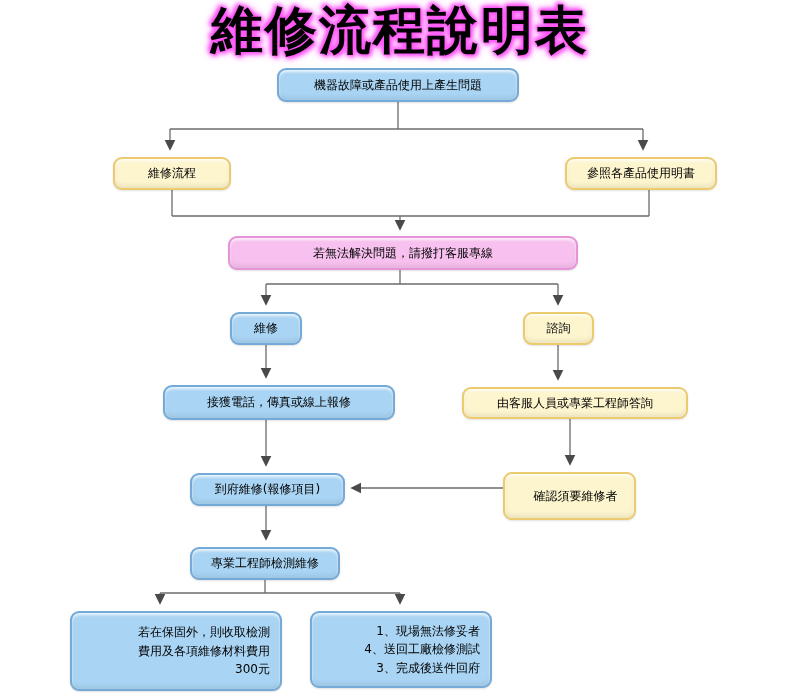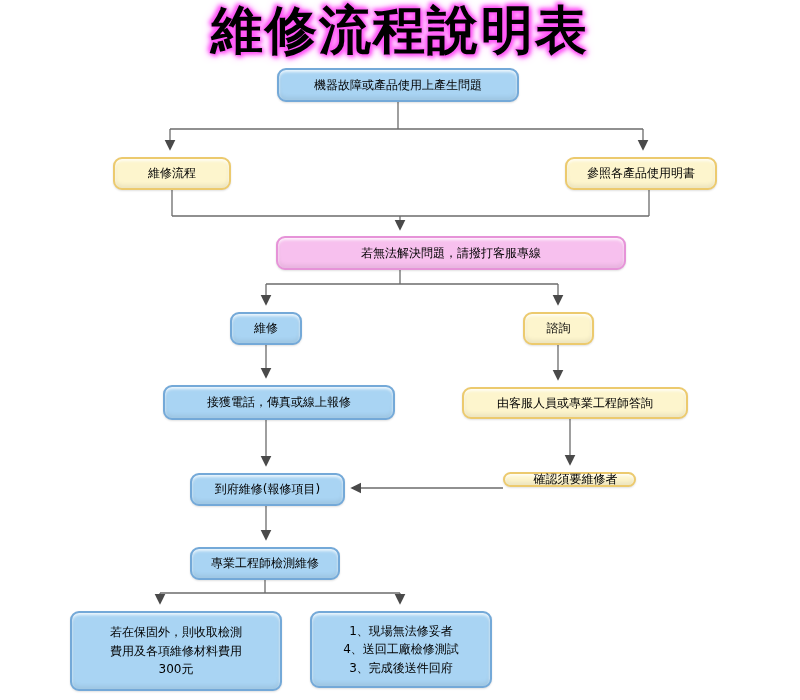--- a/index.html
+++ b/index.html
@@ -18,21 +18,21 @@
   .node{
     position:absolute;display:flex;align-items:center;justify-content:center;
     font-size:12px;color:#000;border-radius:9px;box-sizing:border-box;
     box-shadow:inset 0 2px 3px rgba(255,255,255,.8), inset 0 -3px 4px rgba(0,0,0,.07),
                0 1px 2px rgba(0,0,0,.12);
     text-align:center;line-height:1.2;
   }
   .blue  {background:var(--blue_fill);  border:2px solid var(--blue_border);}
   .yellow{background:var(--yellow_fill);border:2px solid var(--yellow_border);}
   .pink  {background:var(--pink_fill);  border:2px solid var(--pink_border);}
-  .multiline{flex-direction:column;align-items:center;justify-content:center;
+  .multiline{flex-direction:column;align-items:flex-end;justify-content:center;
     padding:6px 10px;text-align:left;line-height:1.55;}
 </style>
 </head>
 <body>
 
 <div id="canvas">
 
   <svg class="edges" width="800" height="700">
     <defs>
       <marker id="arr" viewBox="0 0 10 10" refX="8.5" refY="5" markerWidth="8.5" markerHeight="8.5" orient="auto">
@@ -66,33 +66,33 @@
   </svg>
 
   <div class="title">維修流程說明表</div>
 
   <div class="node blue" style="left:277px;top:68px;width:242px;height:34px;">機器故障或產品使用上產生問題</div>
 
   <div class="node yellow" style="left:113px;top:157px;width:118px;height:33px;">維修流程</div>
 
   <div class="node yellow" style="left:565px;top:157px;width:152px;height:33px;">參照各產品使用明書</div>
 
-  <div class="node pink" style="left:228px;top:236px;width:350px;height:34px;margin-left:48px;">若無法解決問題，請撥打客服專線</div>
+  <div class="node pink" style="left:228px;top:236px;width:350px;height:34px;">若無法解決問題，請撥打客服專線</div>
 
   <div class="node blue" style="left:230px;top:312px;width:72px;height:33px;text-align:center;">維修</div>
 
   <div class="node yellow" style="left:523px;top:312px;width:71px;height:33px;">諮詢</div>
 
   <div class="node blue" style="left:163px;top:385px;width:232px;height:35px;">接獲電話，傳真或線上報修</div>
 
   <div class="node yellow" style="left:462px;top:387px;width:226px;height:32px;">由客服人員或專業工程師答詢</div>
 
   <div class="node blue" style="left:190px;top:473px;width:155px;height:33px;">到府維修(報修項目)</div>
 
-  <div class="node yellow" style="left:503px;top:472px;width:133px;height:15px;padding-left:12px;">確認須要維修者</div>
+  <div class="node yellow" style="left:503px;top:472px;width:133px;height:48px;padding-left:12px;">確認須要維修者</div>
 
   <div class="node blue" style="left:190px;top:547px;width:150px;height:33px;">專業工程師檢測維修</div>
 
   <div class="node blue multiline" style="left:70px;top:611px;width:212px;height:80px;">
     <div>若在保固外，則收取檢測</div>
     <div>費用及各項維修材料費用</div>
     <div>300元</div>
   </div>
 
   <div class="node blue multiline" style="left:310px;top:611px;width:182px;height:77px;">

